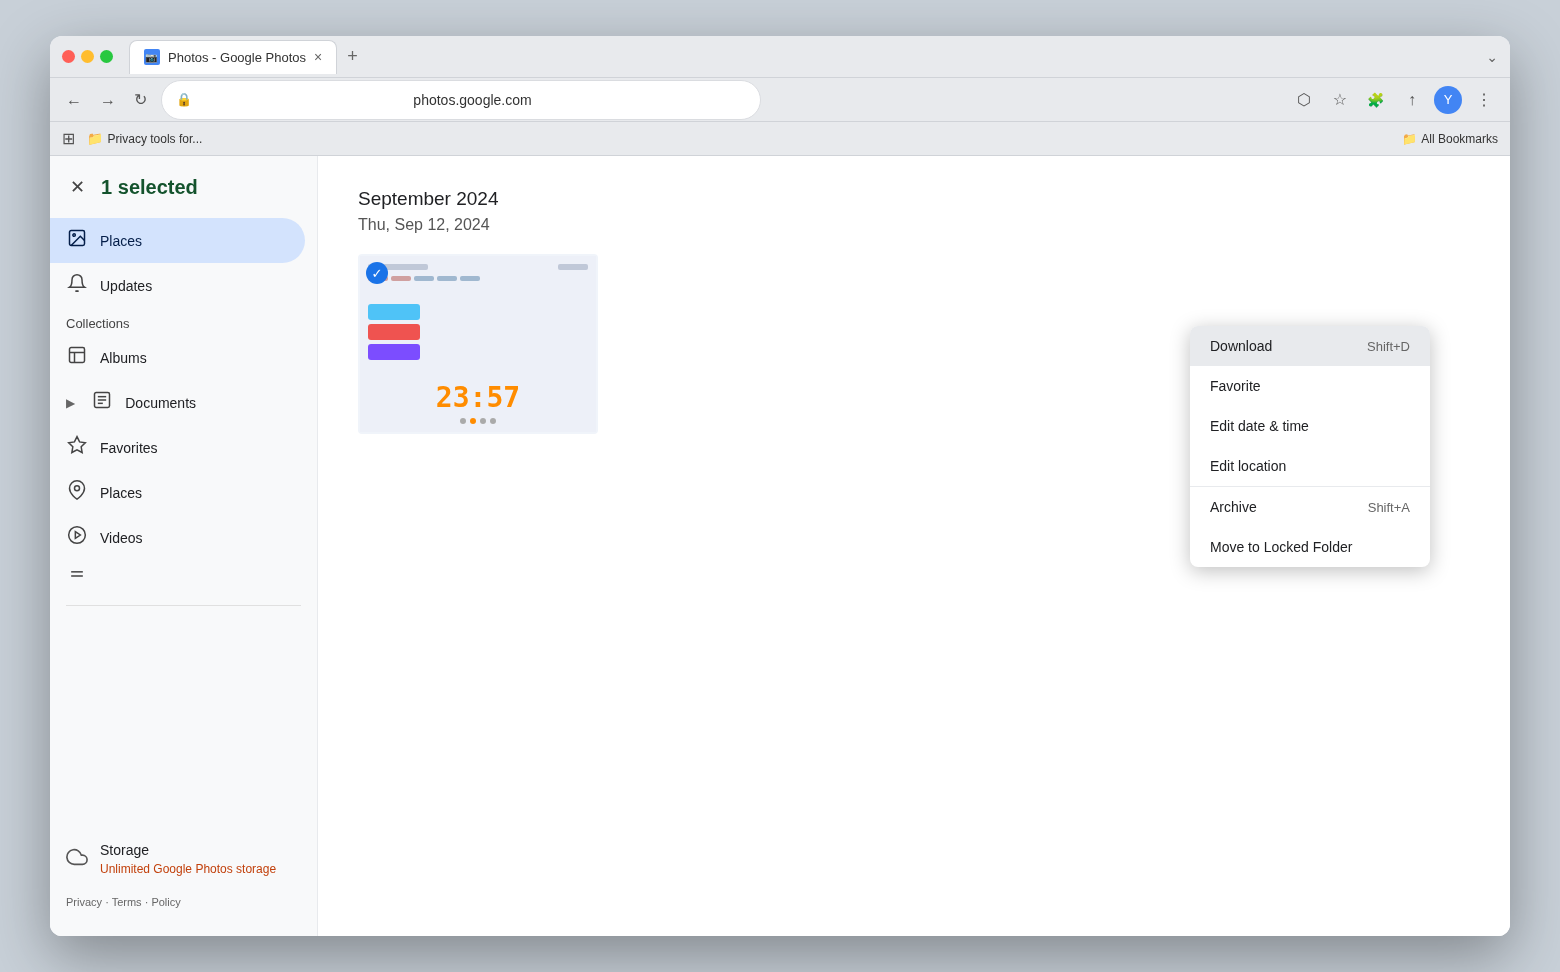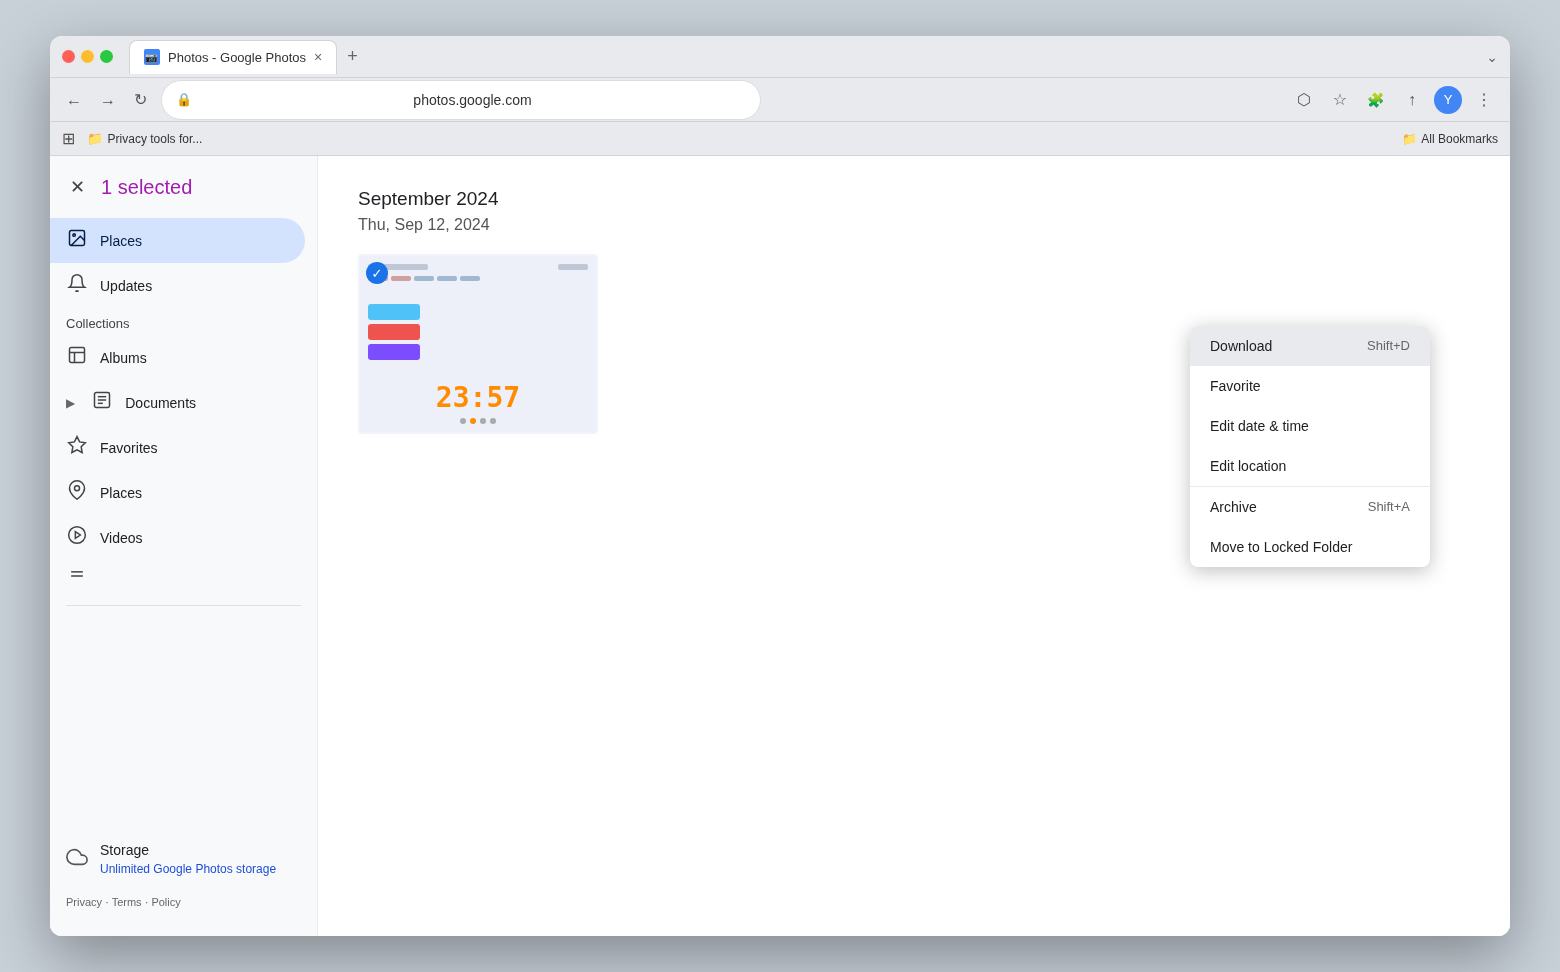--- a/index.html
+++ b/index.html
@@ -226,22 +226,22 @@
     .close-selection-btn {
       background: none;
       border: none;
       cursor: pointer;
       font-size: 18px;
       color: #444;
       padding: 4px;
     }
     .selection-title {
       font-size: 20px;
-      font-weight: 400;
-      color: #a21caf;
+      font-weight: 700;
+      color: #14532d;
       text-align: right;
     }
     .sidebar-nav {
       flex: 1;
     }
     .nav-item {
       display: flex;
       align-items: center;
       gap: 12px;
       padding: 10px 16px;
@@ -290,21 +290,21 @@
       font-size: 14px;
       color: #202124;
       cursor: pointer;
     }
     .storage-icon {
       font-size: 18px;
       color: #444;
     }
     .storage-text {
       font-size: 12px;
-      color: #1d4ed8;
+      color: #c2410c;
       margin-top: 4px;
     }
     .footer-links {
       font-size: 11px;
       color: #666;
       margin-top: 12px;
     }
     .footer-links span { cursor: pointer; }
     
     .main-content {
@@ -372,20 +372,21 @@
       right: 80px;
       background: #fff;
       border-radius: 8px;
       box-shadow: 0 4px 20px rgba(0,0,0,0.25);
       min-width: 240px;
       overflow: hidden;
       z-index: 100;
     }
     .menu-item {
       display: flex;
+      align-items: center;
       justify-content: space-between;
       padding: 12px 20px;
       font-size: 14px;
       color: #202124;
       cursor: pointer;
     }
     .menu-item.highlighted {
       background: #e8eaed;
     }
     .menu-shortcut {

